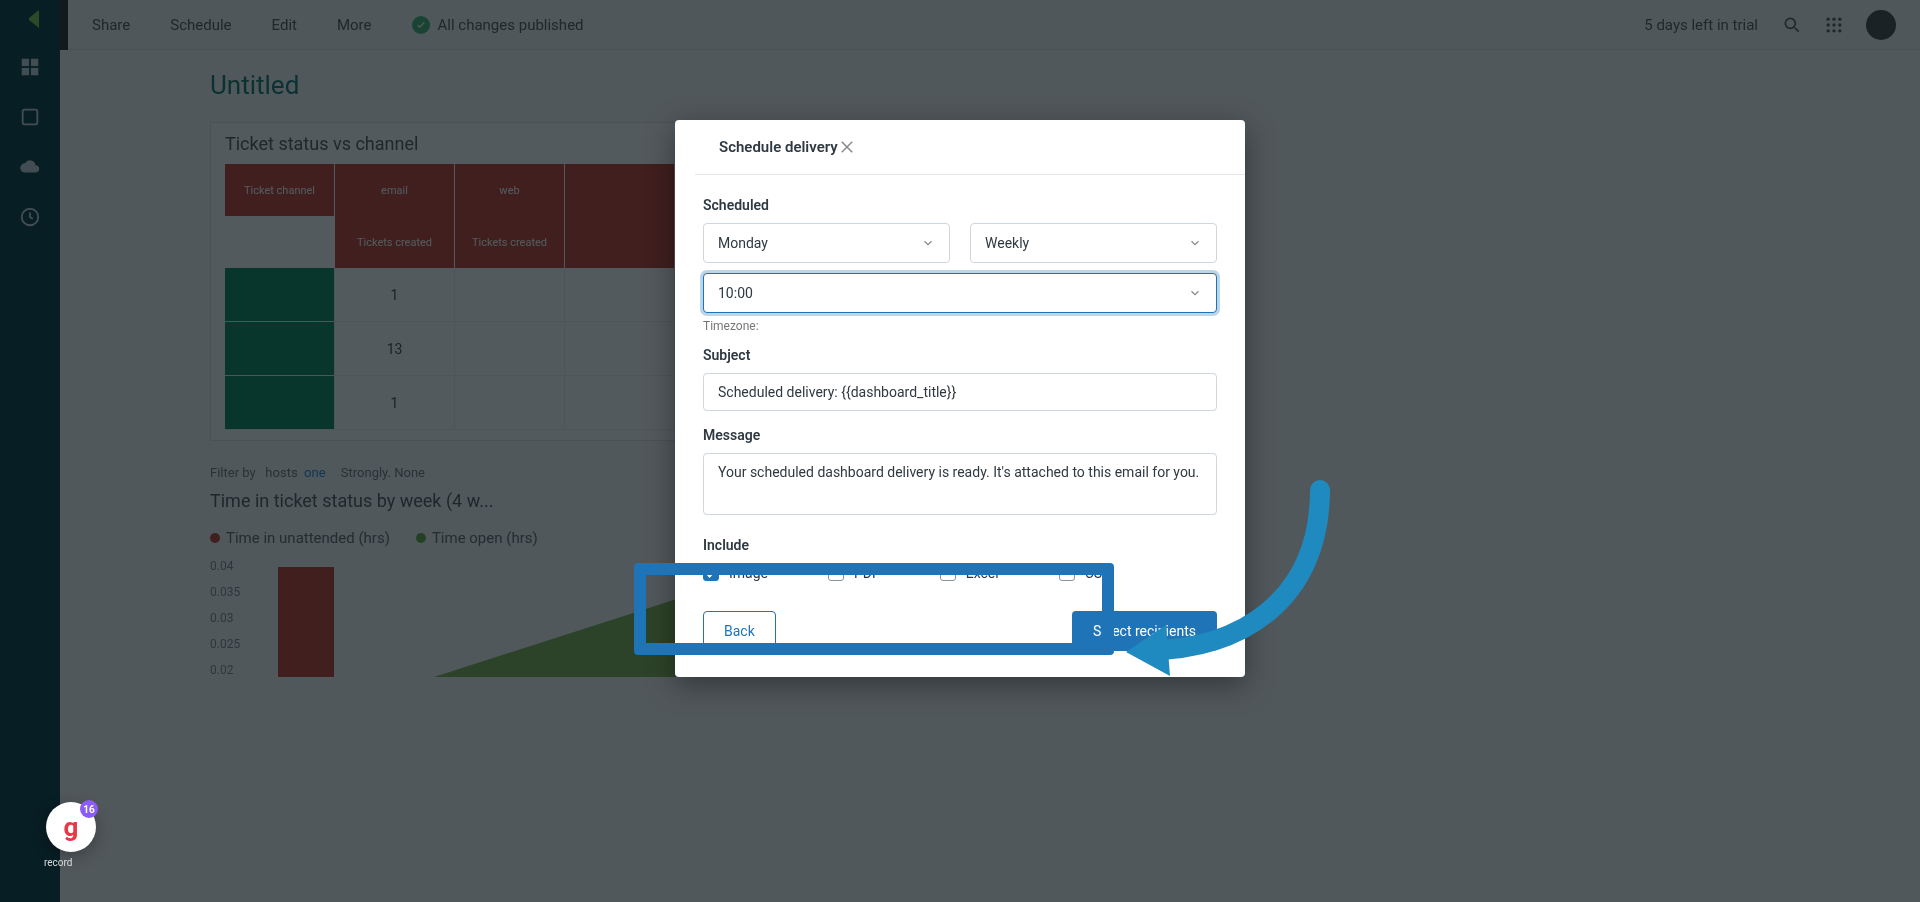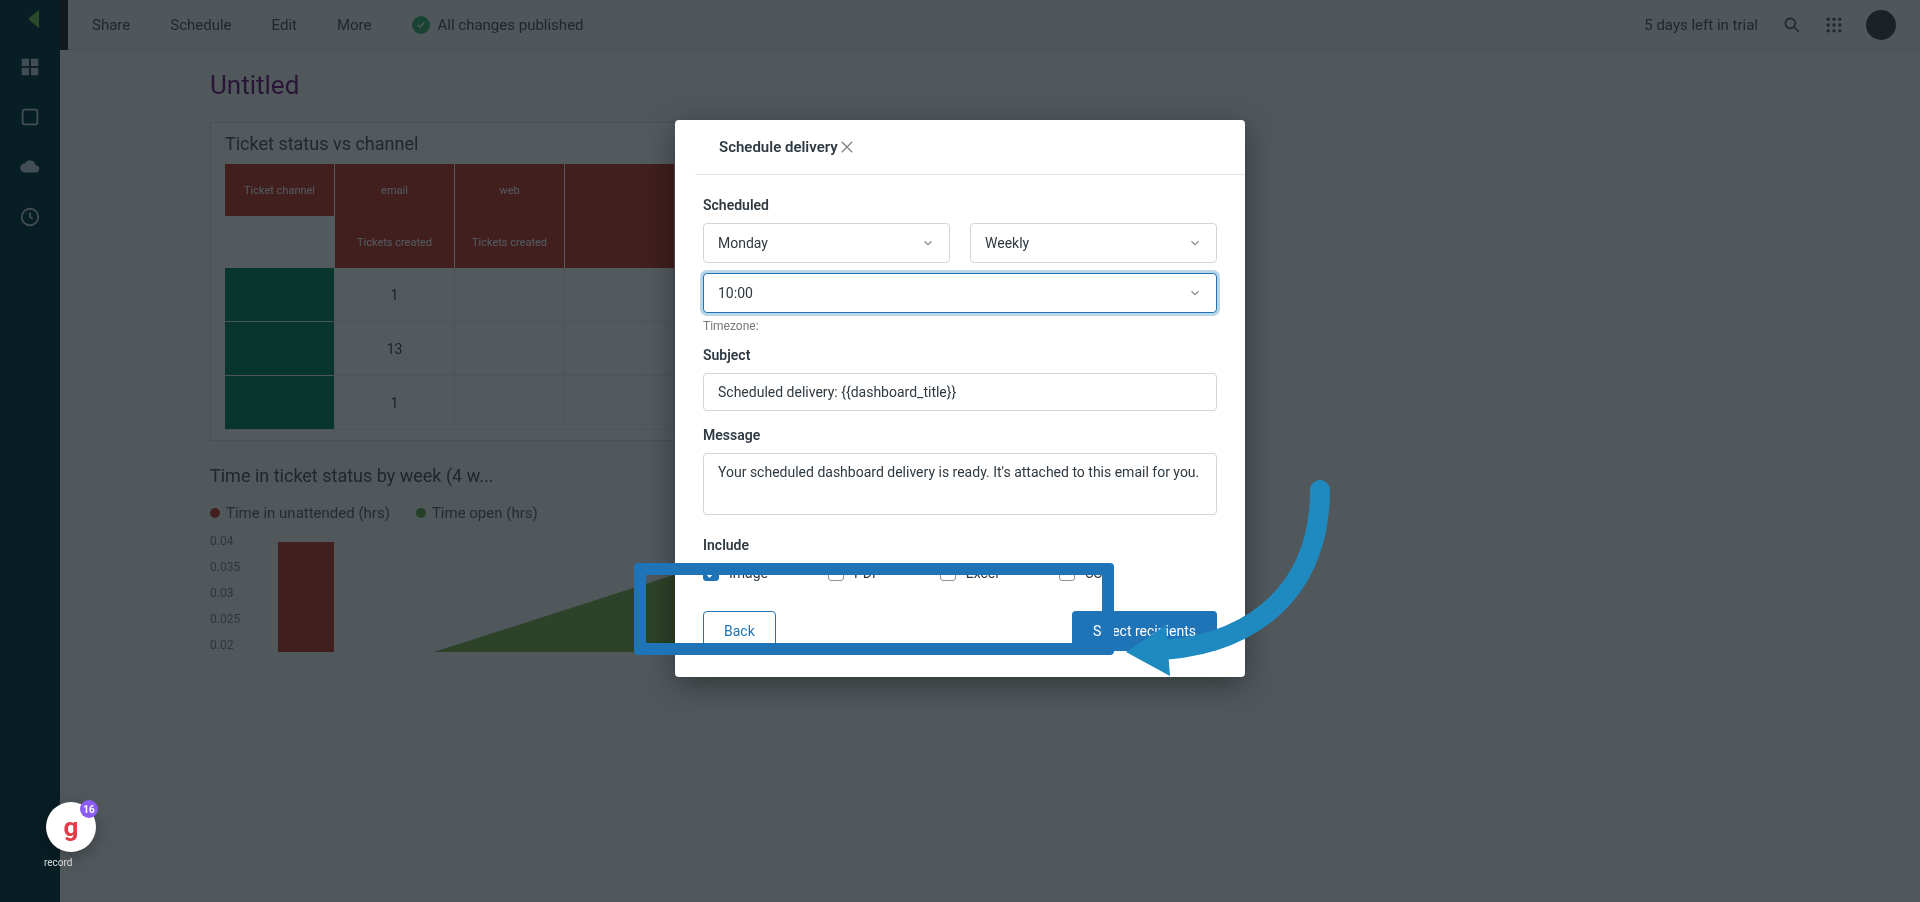--- a/index.html
+++ b/index.html
@@ -112,21 +112,21 @@
   bottom: 0;
   background: #f7f8f9;
   padding: 20px 0 0 0;
 }
 .canvas {
   margin-left: 150px;
   width: 1200px;
 }
 .page-title {
   font-size: 26px;
-  color: #701a75;
+  color: #0f766e;
   margin-bottom: 22px;
 }
 .card {
   background: #fff;
   border: 1px solid #e0e0e0;
   padding: 10px 14px;
   margin-bottom: 24px;
 }
 .card h3 {
   font-size: 18px;
@@ -505,20 +505,26 @@
         <div class="td"></div>
 
         <div class="td green"></div>
         <div class="td">1</div>
         <div class="td"></div>
         <div class="td"></div>
       </div>
     </div>
 
     <div style="width:700px;">
+      <div class="meta-row">
+        <span>Filter by</span>&nbsp;&nbsp;
+        <span>hosts</span>&nbsp;
+        <a href="#">one</a>
+        <span>Strongly. None</span>
+      </div>
       <div class="chart-title">Time in ticket status by week (4 w...</div>
       <div class="legend">
         <span><span class="dot" style="background:#c0392b"></span><span>Time in unattended (hrs)</span></span>
         <span><span class="dot" style="background:#5fa83c"></span><span>Time open (hrs)</span></span>
       </div>
       <div class="chart-area">
         <div class="yaxis">
           <span>0.04</span>
           <span>0.035</span>
           <span>0.03</span>

